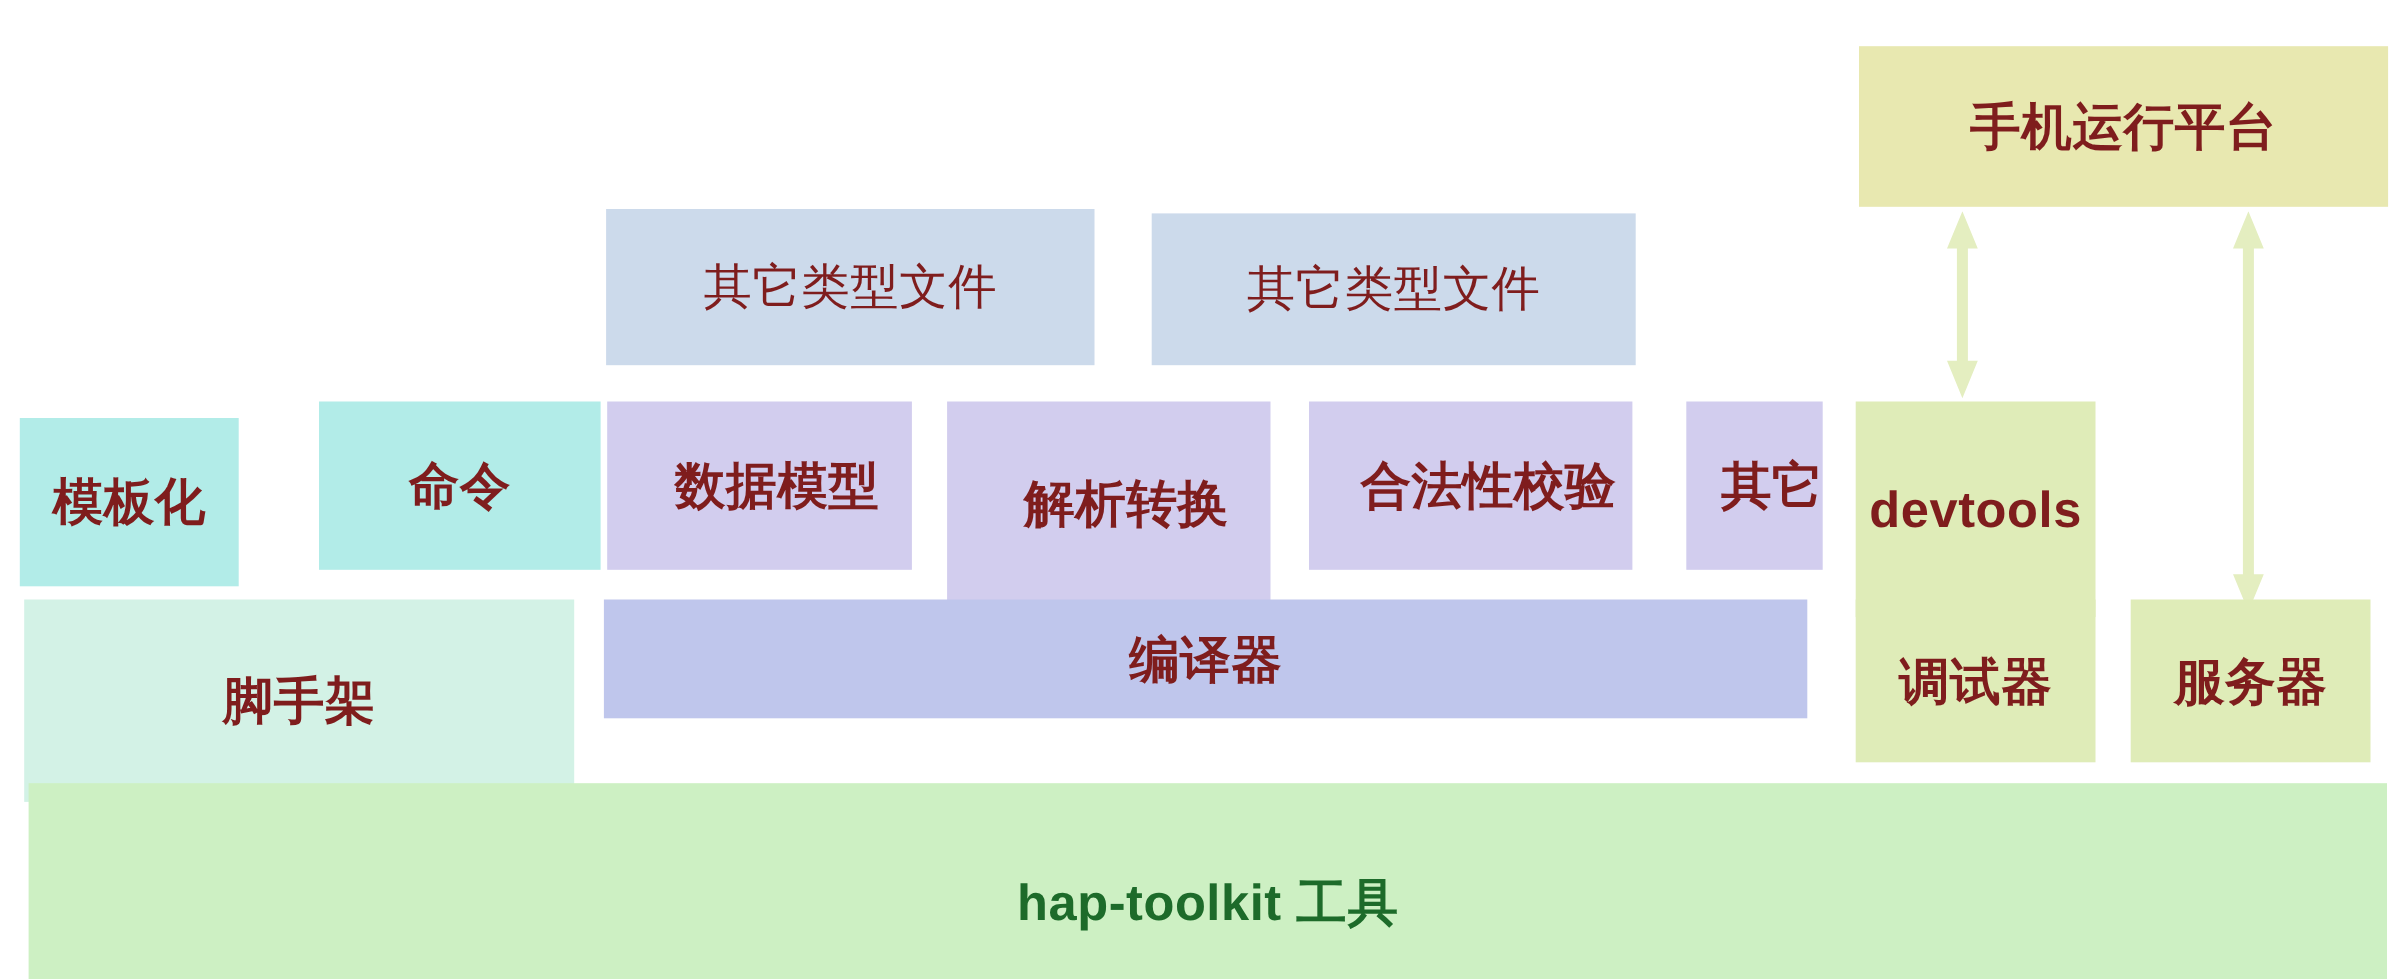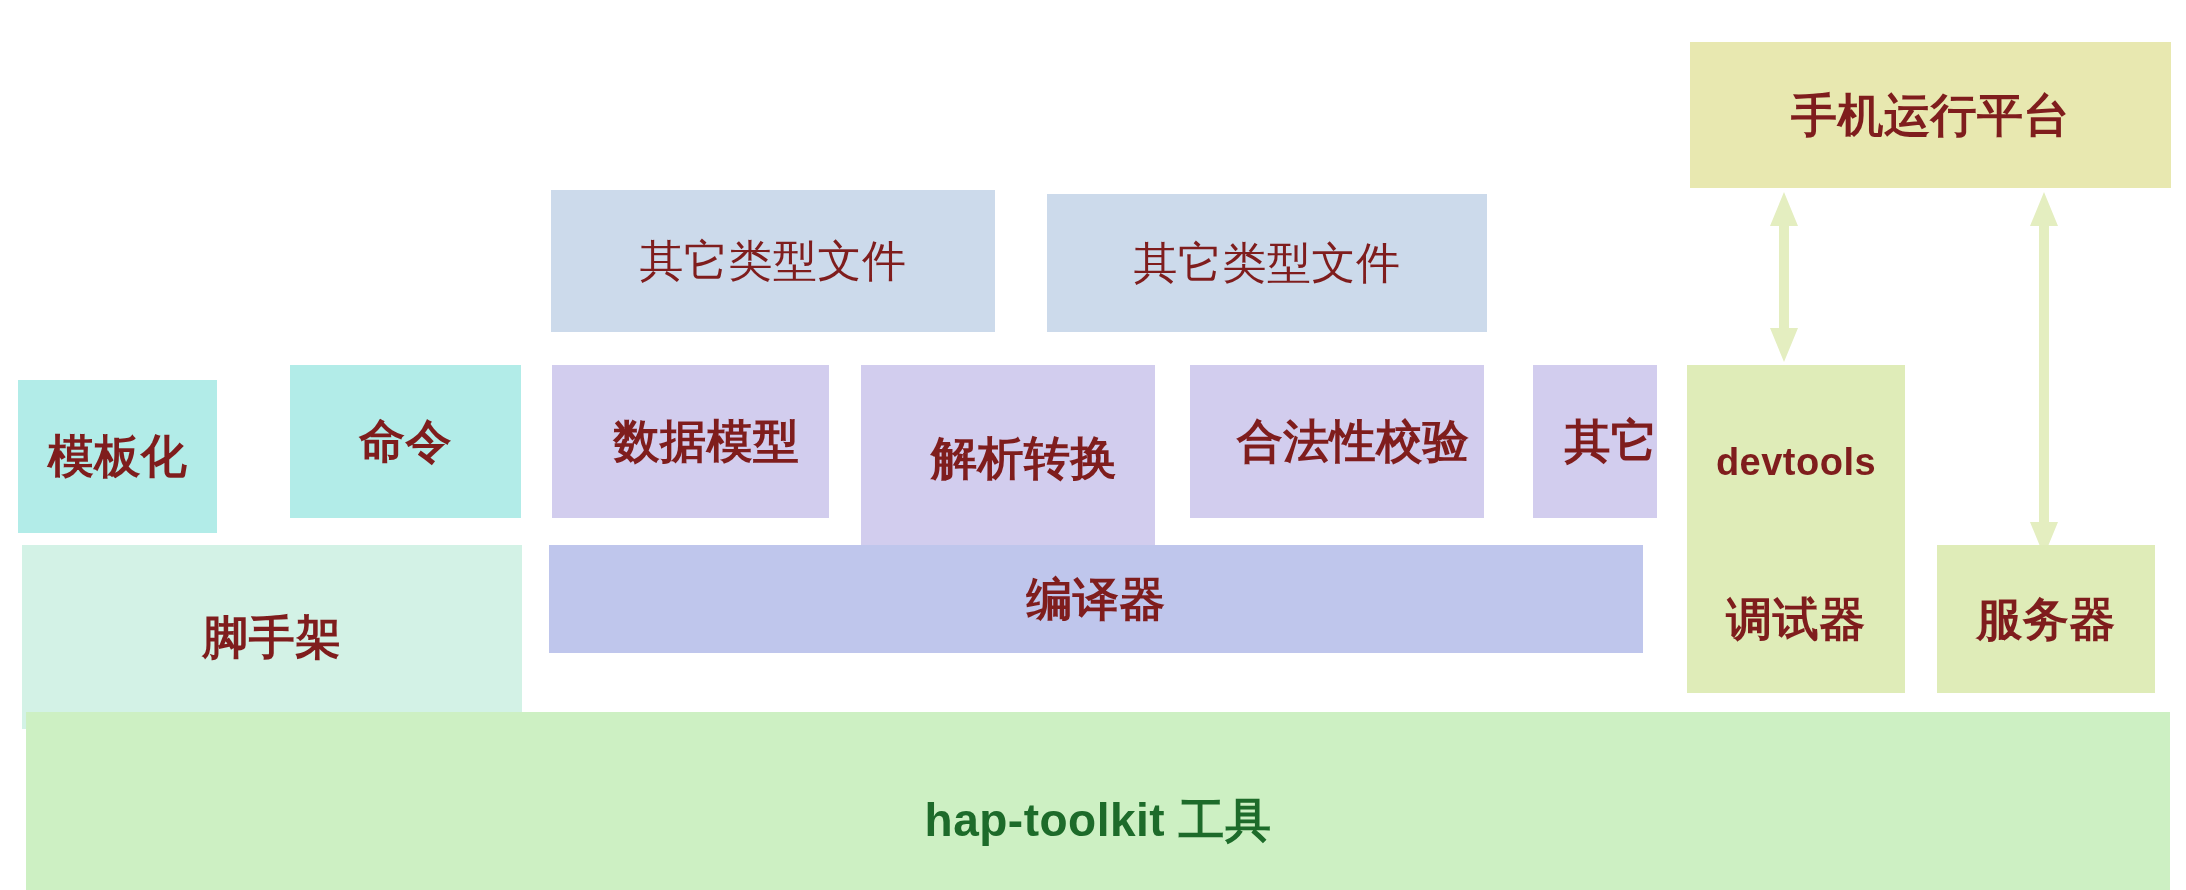--- a/index.html
+++ b/index.html
@@ -54,41 +54,41 @@
   </div>
 
   <div class="box c-file b-reg" style="left:1047px;top:194px;width:440px;height:138px;font-size:44px;">
     <span>其它类型文件</span>
   </div>
 
   <div class="box c-cyan b-bold" style="left:18px;top:380px;width:199px;height:153px;font-size:46px;">
     <span>模板化</span>
   </div>
 
-  <div class="box c-cyan b-bold" style="left:290px;top:365px;width:231px;height:153px;font-size:46px;">
+  <div class="box c-cyan b-bold" style="left:290px;top:365px;width:256px;height:153px;font-size:46px;">
     <span>命令</span>
   </div>
 
   <div class="box c-lav b-bold" style="left:552px;top:365px;width:277px;height:153px;font-size:46px;">
     <span>数据模型</span>
   </div>
 
   <div class="box c-lav b-bold" style="left:861px;top:365px;width:294px;height:186px;font-size:46px;">
     <span>解析转换</span>
   </div>
 
   <div class="box c-lav b-bold" style="left:1190px;top:365px;width:294px;height:153px;font-size:46px;">
     <span>合法性校验</span>
   </div>
 
   <div class="box c-lav b-bold" style="left:1533px;top:365px;width:124px;height:153px;font-size:46px;">
     <span>其它</span>
   </div>
 
-  <div class="box c-olive b-bold" style="left:1687px;top:365px;width:218px;height:196px;font-size:38px;">
+  <div class="box c-olive b-bold" style="left:1687px;top:365px;width:218px;height:196px;font-size:46px;">
     <span>devtools</span>
   </div>
 
   <div class="box c-mint b-bold" style="left:22px;top:545px;width:500px;height:184px;font-size:46px;">
     <span>脚手架</span>
   </div>
 
   <div class="box c-periw b-bold" style="left:549px;top:545px;width:1094px;height:108px;font-size:46px;">
     <span>编译器</span>
   </div>

